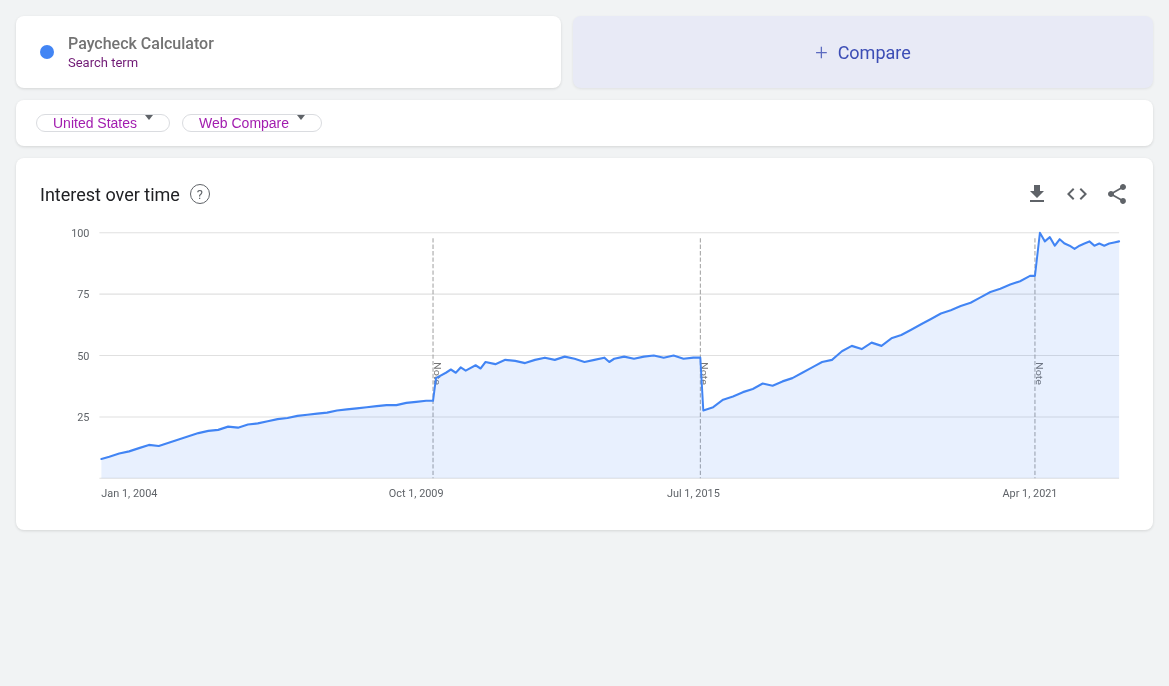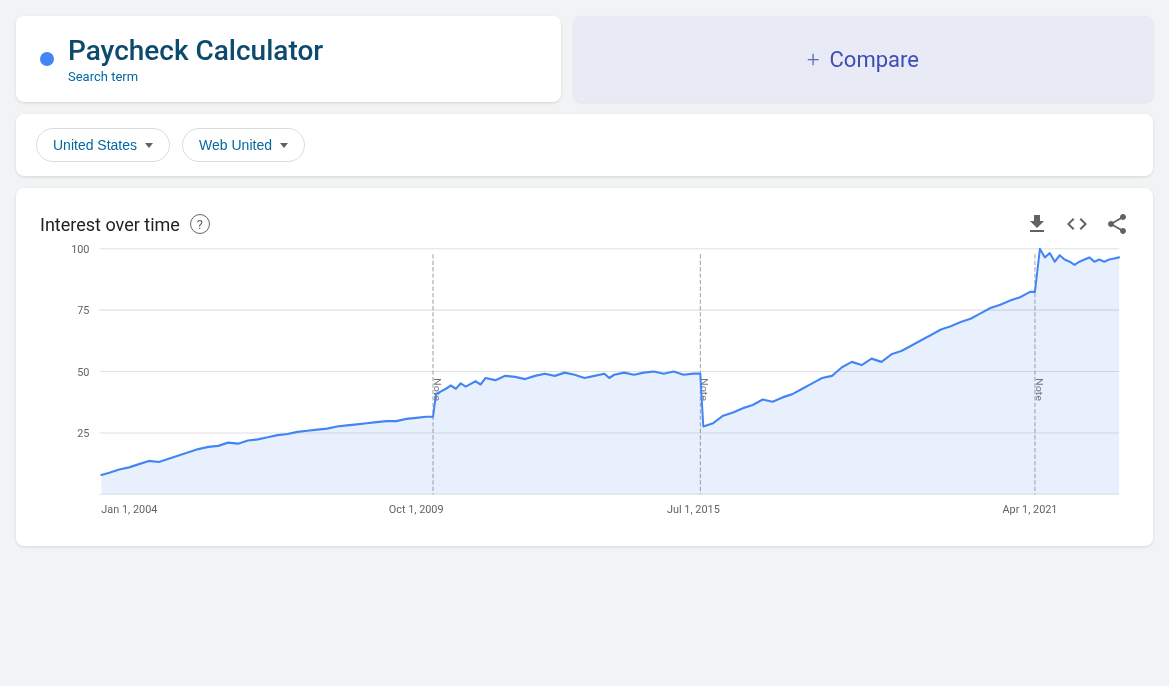--- a/index.html
+++ b/index.html
@@ -38,28 +38,28 @@
 
     .search-term-dot {
       width: 14px;
       height: 14px;
       border-radius: 50%;
       background: #4285f4;
       flex-shrink: 0;
     }
 
     .search-term-text h2 {
-      font-size: 28px;
+      font-size: 16px;
       font-weight: 500;
-      color: #0c4a6e;
+      color: #737373;
     }
 
     .search-term-text p {
       font-size: 13px;
-      color: #0369a1;
+      color: #701a75;
       margin-top: 2px;
     }
 
     .compare-card {
       background: #e8eaf6;
       border-radius: 8px;
       padding: 18px 40px;
       display: flex;
       align-items: center;
       justify-content: center;
@@ -69,45 +69,44 @@
       box-shadow: 0 1px 3px rgba(0,0,0,0.08);
     }
 
     .compare-card .plus-icon {
       font-size: 22px;
       color: #5c6bc0;
       font-weight: 300;
     }
 
     .compare-card span {
-      font-size: 22px;
+      font-size: 18px;
       color: #3c4db5;
       font-weight: 400;
     }
 
     
     .filter-row {
       background: #fff;
       border-radius: 8px;
       padding: 14px 20px;
       display: flex;
       gap: 12px;
       align-items: center;
       box-shadow: 0 1px 3px rgba(0,0,0,0.12);
     }
 
     .filter-btn {
       display: flex;
-      align-items: center;
       gap: 8px;
       border: 1px solid #dadce0;
       border-radius: 24px;
-      padding: 8px 16px;
+      padding: 0 16px;
       font-size: 14px;
-      color: #0369a1;
+      color: #a21caf;
       background: #fff;
       cursor: pointer;
       white-space: nowrap;
     }
 
     .filter-btn .chevron {
       width: 0;
       height: 0;
       border-left: 4px solid transparent;
       border-right: 4px solid transparent;
@@ -120,21 +119,21 @@
       background: #fff;
       border-radius: 8px;
       padding: 24px;
       box-shadow: 0 1px 3px rgba(0,0,0,0.12);
     }
 
     .chart-header {
       display: flex;
       align-items: center;
       justify-content: space-between;
-      margin-bottom: 2px;
+      margin-bottom: 16px;
     }
 
     .chart-title-area {
       display: flex;
       align-items: center;
       gap: 10px;
     }
 
     .chart-title {
       font-size: 18px;
@@ -202,21 +201,21 @@
       <span>Compare</span>
     </div>
   </div>
 
   <div class="filter-row">
     <button class="filter-btn">
       <span>United States</span>
       <span class="chevron"></span>
     </button>
     <button class="filter-btn">
-      <span>Web United</span>
+      <span>Web Compare</span>
       <span class="chevron"></span>
     </button>
   </div>
 
   <div class="chart-card">
     <div class="chart-header">
       <div class="chart-title-area">
         <span class="chart-title">Interest over time</span>
         <span class="help-icon">?</span>
       </div>

